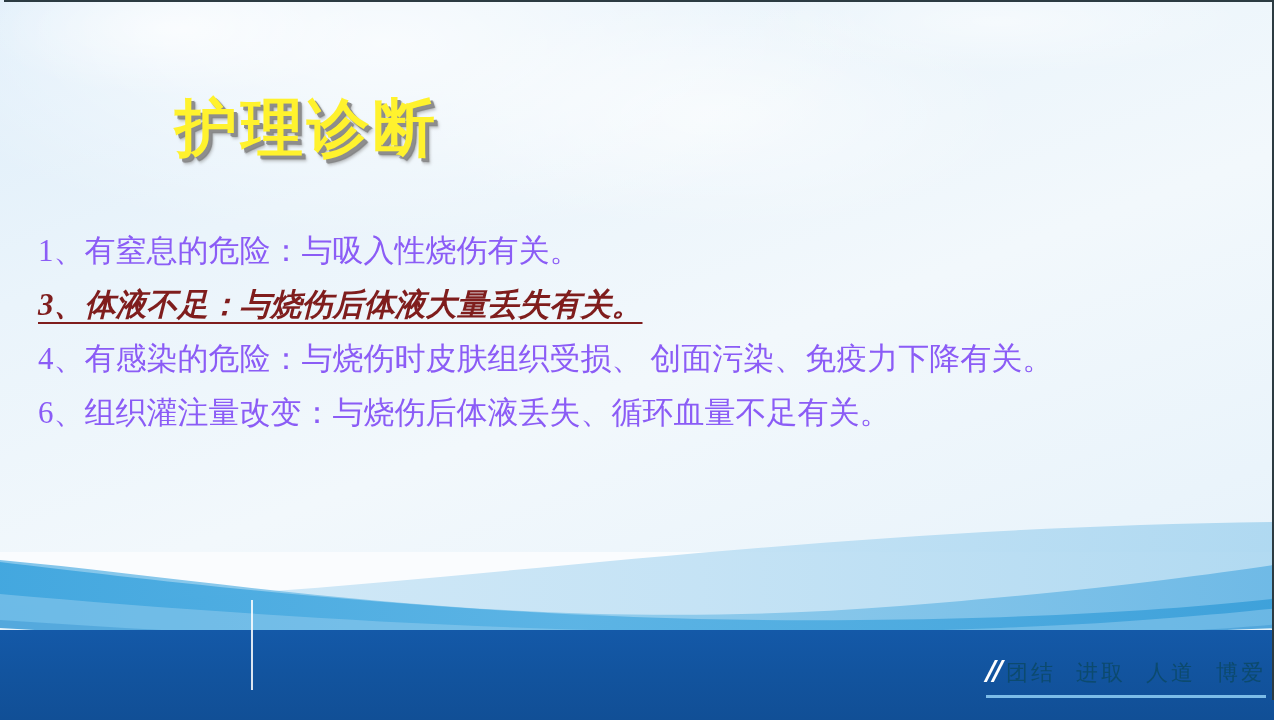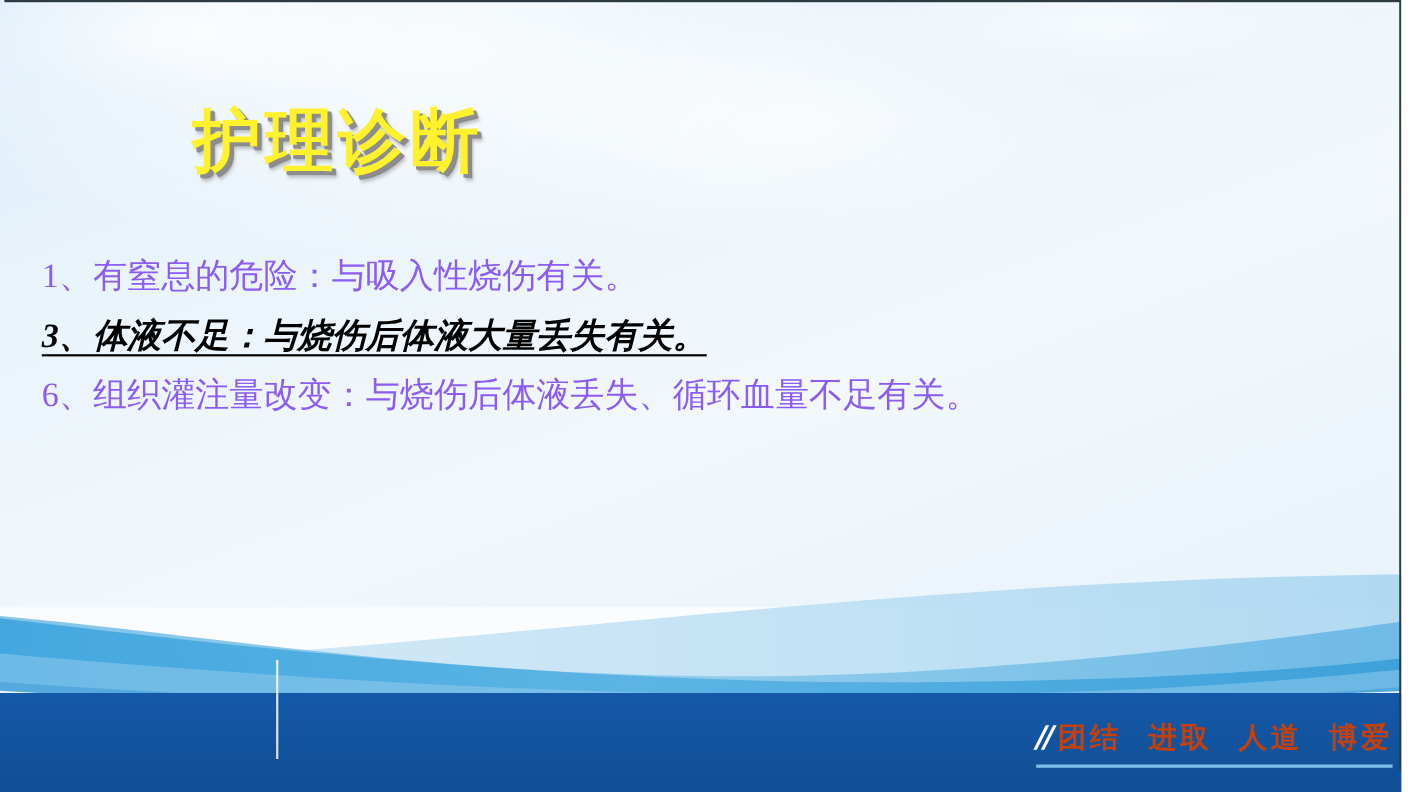--- a/index.html
+++ b/index.html
@@ -94,21 +94,21 @@
   .dx-line {
     font-family: "Liberation Serif", "DejaVu Serif", serif;
     font-size: 31px;
     line-height: 54px;
     color: #8b5cf6;
     white-space: nowrap;
     letter-spacing: 0px;
   }
 
   .dx-line.emph {
-    color: #000000;
+    color: #7f1d1d;
     font-weight: bold;
     font-style: italic;
     text-decoration: underline;
     text-underline-offset: 7px;
     text-decoration-thickness: 2px;
   }
 
   
   .waves {
     position: absolute;
@@ -154,23 +154,23 @@
   .footer-slash {
     font-family: "DejaVu Sans", "Liberation Sans", sans-serif;
     font-size: 27px;
     font-weight: bold;
     font-style: italic;
     color: #ffffff;
     letter-spacing: -3px;
   }
   .footer-text {
     font-family: "DejaVu Sans", "Liberation Sans", sans-serif;
-    font-size: 26px;
-    font-weight: bold;
-    color: #c2410c;
+    font-size: 22px;
+    font-weight: normal;
+    color: #0c4a6e;
     letter-spacing: 3px;
     white-space: pre;
   }
 </style>
 </head>
 <body>
 
 <div id="slide">
 
   <div class="bg-sky"></div>
@@ -215,20 +215,21 @@
   <div class="footer-slogan">
     <span class="footer-slash">//</span>
     <span class="footer-text">团结  进取  人道  博爱</span>
   </div>
 
   <div class="title">护理诊断</div>
 
   <div class="body-list">
     <div class="dx-line">1、有窒息的危险：与吸入性烧伤有关。</div>
     <div class="dx-line emph">3、体液不足：与烧伤后体液大量丢失有关。</div>
+    <div class="dx-line">4、有感染的危险：与烧伤时皮肤组织受损、 创面污染、免疫力下降有关。</div>
     <div class="dx-line">6、组织灌注量改变：与烧伤后体液丢失、循环血量不足有关。</div>
   </div>
 
   <div class="frame-top"></div>
   <div class="frame-right"></div>
   <div class="frame-right-white"></div>
 
 </div>
 
 </body></html>

